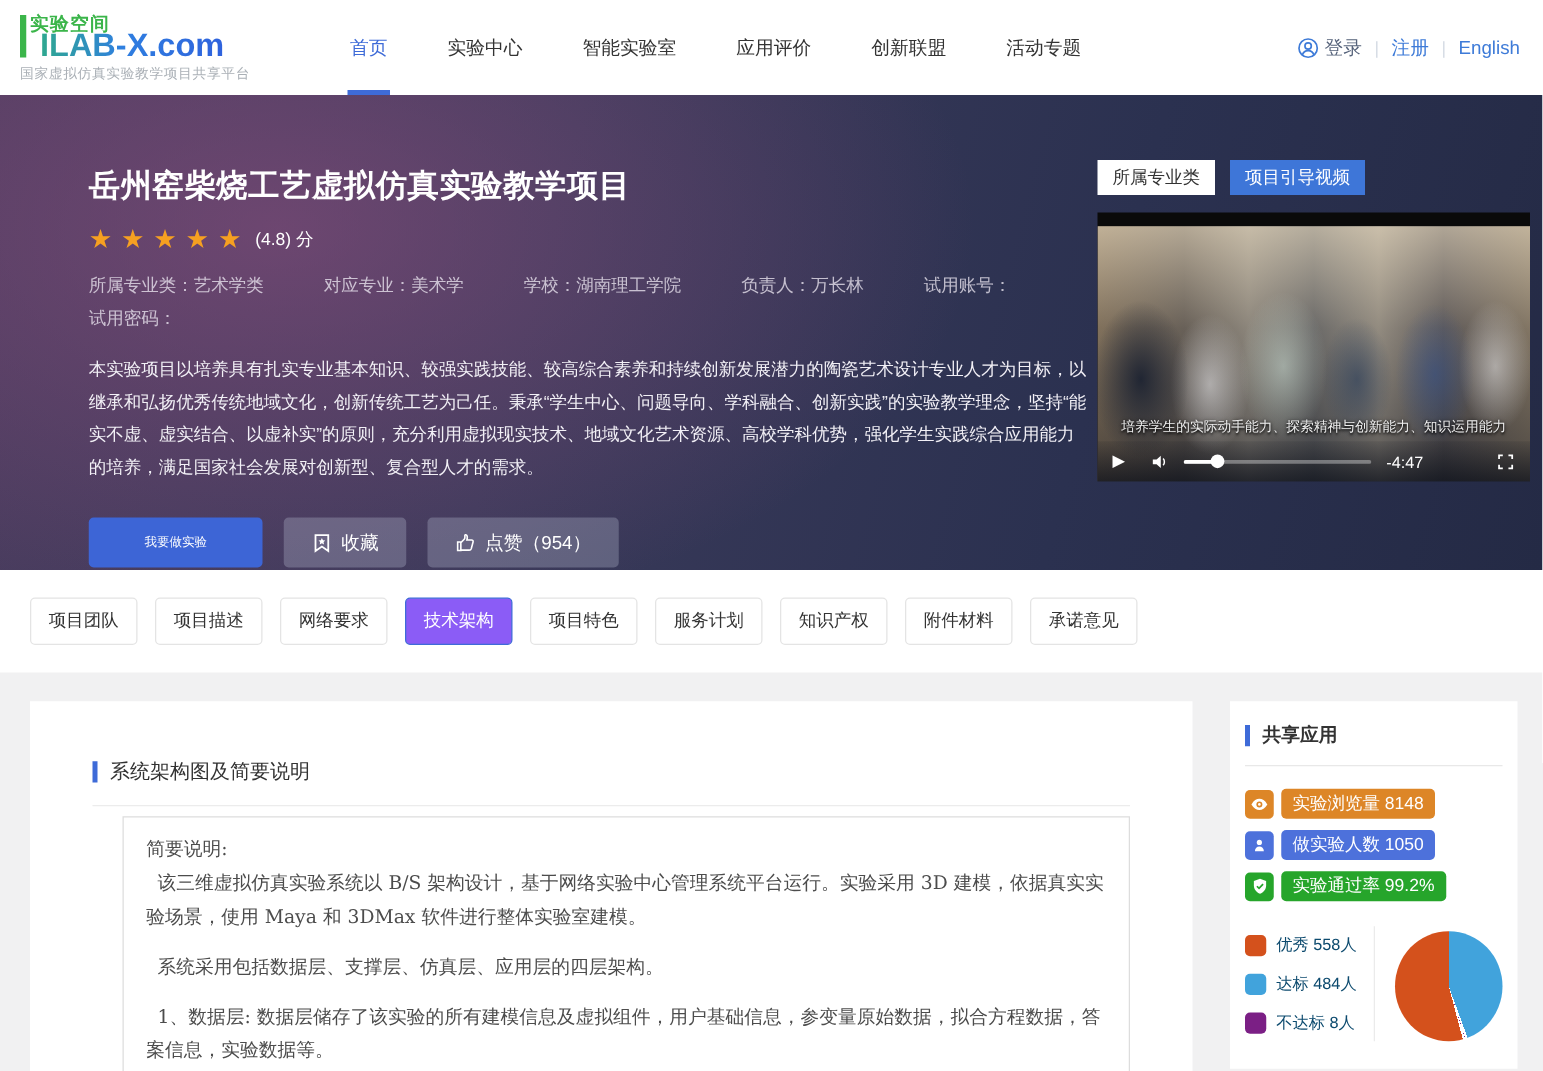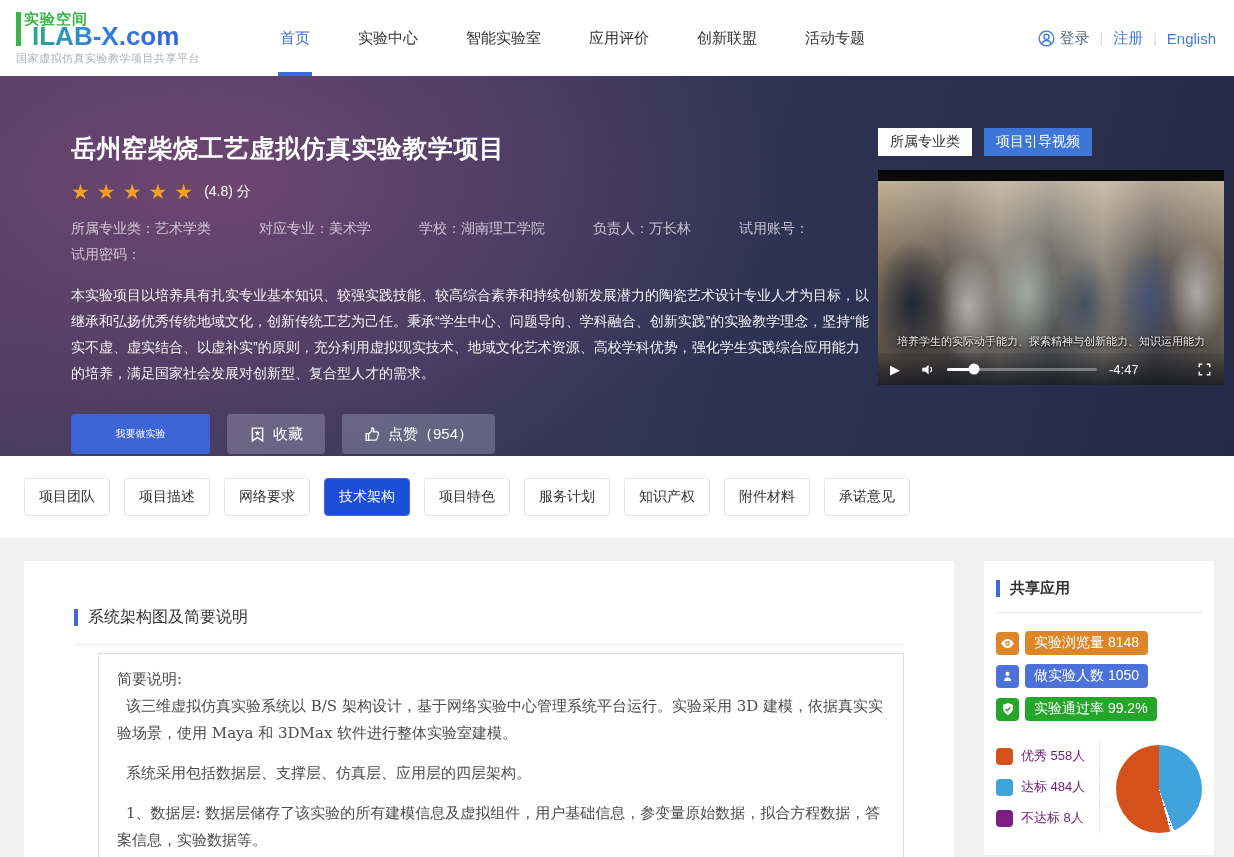--- a/index.html
+++ b/index.html
@@ -75,21 +75,21 @@
   .vc-track { margin-left:12px; width:150px; height:3px; background:rgba(255,255,255,.35); border-radius:2px; position:relative; cursor:pointer; }
   .vc-fill { width:18%; height:100%; background:#fff; border-radius:2px; }
   .vc-knob { position:absolute; left:18%; top:50%; transform:translate(-50%,-50%); width:11px; height:11px; border-radius:50%; background:#fff; }
   .vc-time { margin-left:12px; color:#fff; font-size:13px; }
   .vc-fs { margin-left:auto; cursor:pointer; }
 
   
   .tabs-row { display:flex; gap:14px; padding:22px 0 22px 24px; background:#fff;align-items:flex-end; }
   .ctab { height:38px; padding:0 14px; background:#fff; border:1px solid #e4e4e4; border-radius:4px;
           font-size:14px; color:#333; display:flex; align-items:center; cursor:pointer; }
-  .ctab.active { background:#1d4ed8; border-color:#3e6bd8; color:#fff; }
+  .ctab.active { background:#8b5cf6; border-color:#3e6bd8; color:#fff; }
 
   
   .content { background:#f1f1f2; padding:23px 20px 0 24px; display:flex; align-items:flex-start; gap:30px; height:320px; }
   .card { background:#fff; }
   .main-card { width:930px; height:400px; padding:0 50px; }
   .section-head { display:flex; align-items:center; margin-top:46px; }
   .blue-bar { width:4px; height:17px; background:#3e6bd8; margin-right:10px; }
   .section-title { font-size:16px; color:#333; }
   .section-divider { height:1px; background:#ececec; margin-top:16px; }
   .arch-box { margin:8px 0 0 24px; border:1px solid #ddd; padding:12px 18px 18px;
@@ -103,21 +103,21 @@
   .side-title { font-size:15px; font-weight:700; color:#333; }
   .side-divider { height:1px; background:#e8e8e8; margin:14px 0 18px; }
   .stat-row { display:flex; align-items:center; margin-bottom:9px; }
   .stat-icon { width:23px; height:23px; border-radius:4px; display:flex; align-items:center; justify-content:center; flex:none; }
   .stat-pill { margin-left:6px; height:24px; border-radius:4px; padding:0 9px; color:#fff; font-size:14px; font-weight:500;
                display:flex; align-items:center; white-space:nowrap; }
   .dist { display:flex; margin-top:20px; }
   .legend { display:flex; flex-direction:column; gap:13px; padding-top:6px; width:100px; }
   .legend-row { display:flex; align-items:center; gap:8px; }
   .legend-swatch { width:17px; height:17px; border-radius:4px; flex:none; }
-  .legend-label { font-size:13px; color:#701a75; white-space:nowrap; }
+  .legend-label { font-size:13px; color:#0c4a6e; white-space:nowrap; }
   .dist-divider { width:1px; background:#ebebeb; margin:0 2px 0 6px; }
   .pie { width:88px; height:88px; border-radius:50%; margin:4px 0 0 14px; }
 </style>
 </head>
 <body>
 
 <div class="header">
   <div class="logo">
     <div class="logo-top">
       <div class="logo-ibar"></div>

